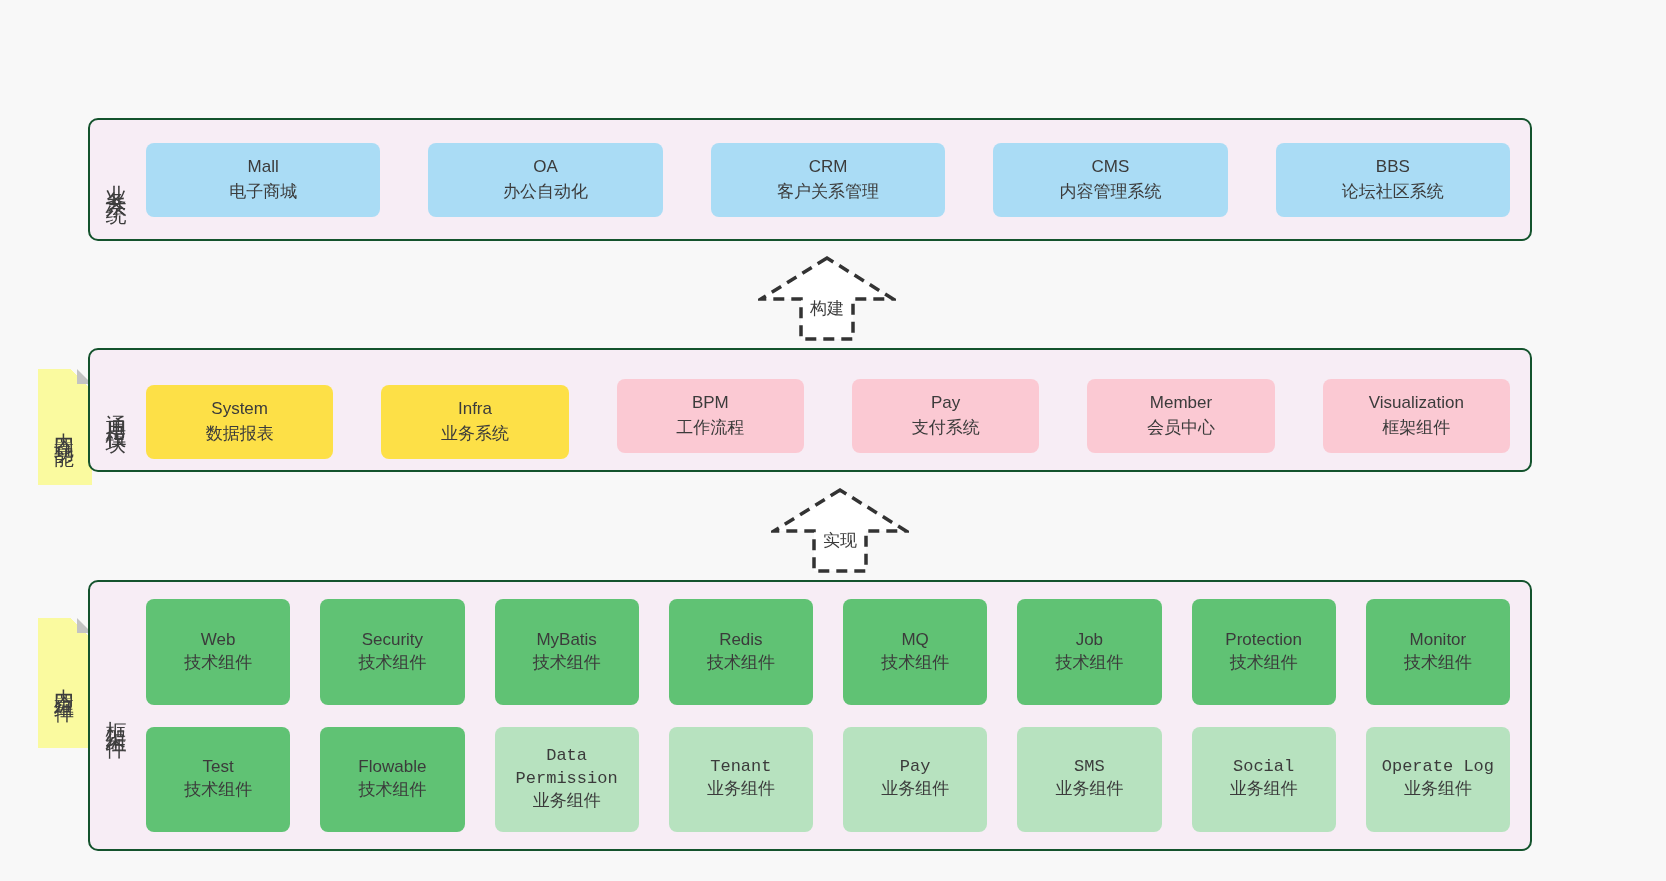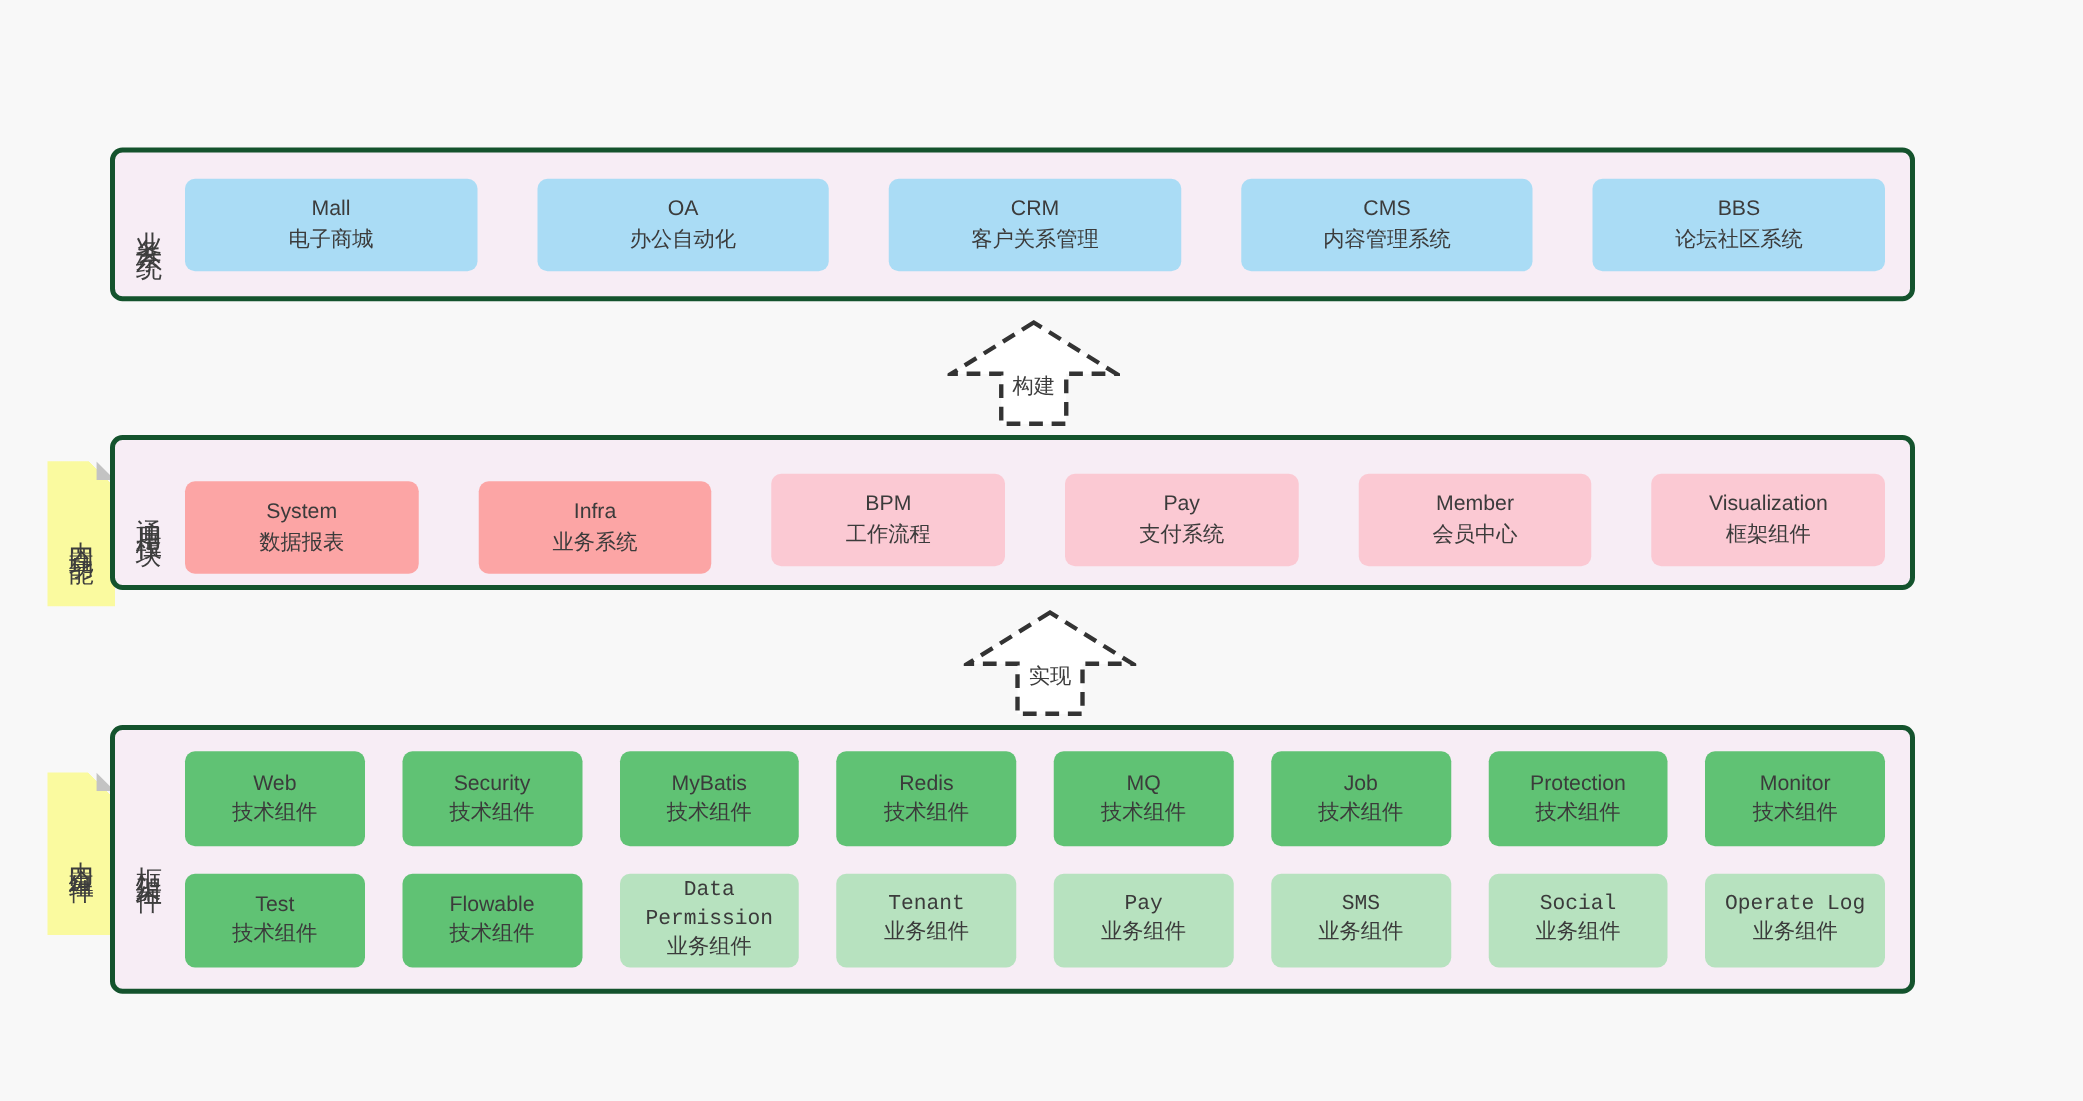--- a/index.html
+++ b/index.html
@@ -13,30 +13,30 @@
     color: #3d3d3d;
   }
   .canvas { position: relative; width: 1666px; height: 881px; }
 
   
   .band {
     position: absolute;
     left: 88px;
     width: 1444px;
     background: #f7edf5;
-    border: 4px solid #14532d;
+    border: 2px solid #14532d;
     border-radius: 10px;
     box-sizing: border-box;
     display: flex;
     align-items: stretch;
     z-index: 2;
   }
   #band1 { top: 118px; height: 123px; }
   #band2 { top: 348px; height: 124px; }
-  #band3 { top: 580px; height: 215px; }
+  #band3 { top: 580px; height: 271px; }
 
   .band-label {
     width: 52px;
     display: flex;
     align-items: center;
     justify-content: center;
     writing-mode: vertical-rl;
     text-orientation: upright;
     font-size: 21px;
     letter-spacing: 6px;
@@ -69,21 +69,21 @@
     text-align: center;
     font-size: 17px;
     line-height: 1.45;
     color: #3b3b3b;
     padding: 2px 4px;
     box-sizing: border-box;
   }
   .box-grid .box { min-height: 74px; line-height: 1.35; }
 
   .blue        { background: #aadcf5; }
-  .red         { background: #fca5a5; margin-top: 24px; }
+  .red         { background: #fde047; margin-top: 24px; }
   .pink        { background: #fbc9d3; margin-top: 12px; }
   .green       { background: #60c274; }
   .green-light { background: #b7e2bf; font-family: Liberation Mono, monospace; }
 
   
   .sticky {
     position: absolute;
     left: 38px;
     width: 54px;
     background: linear-gradient(225deg, transparent 15px, #fafa9f 0);

